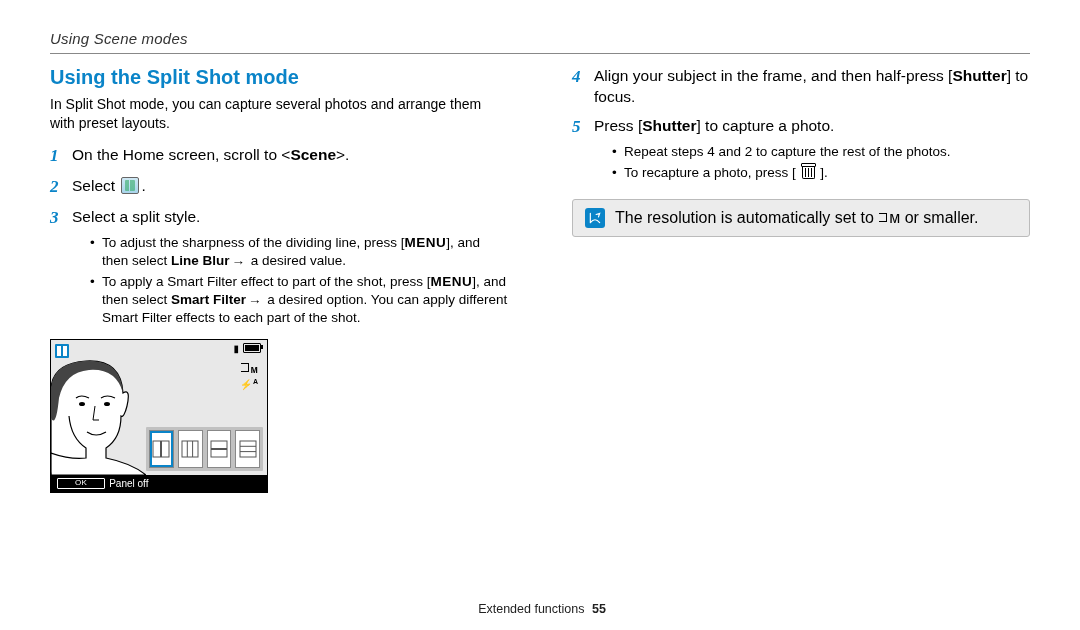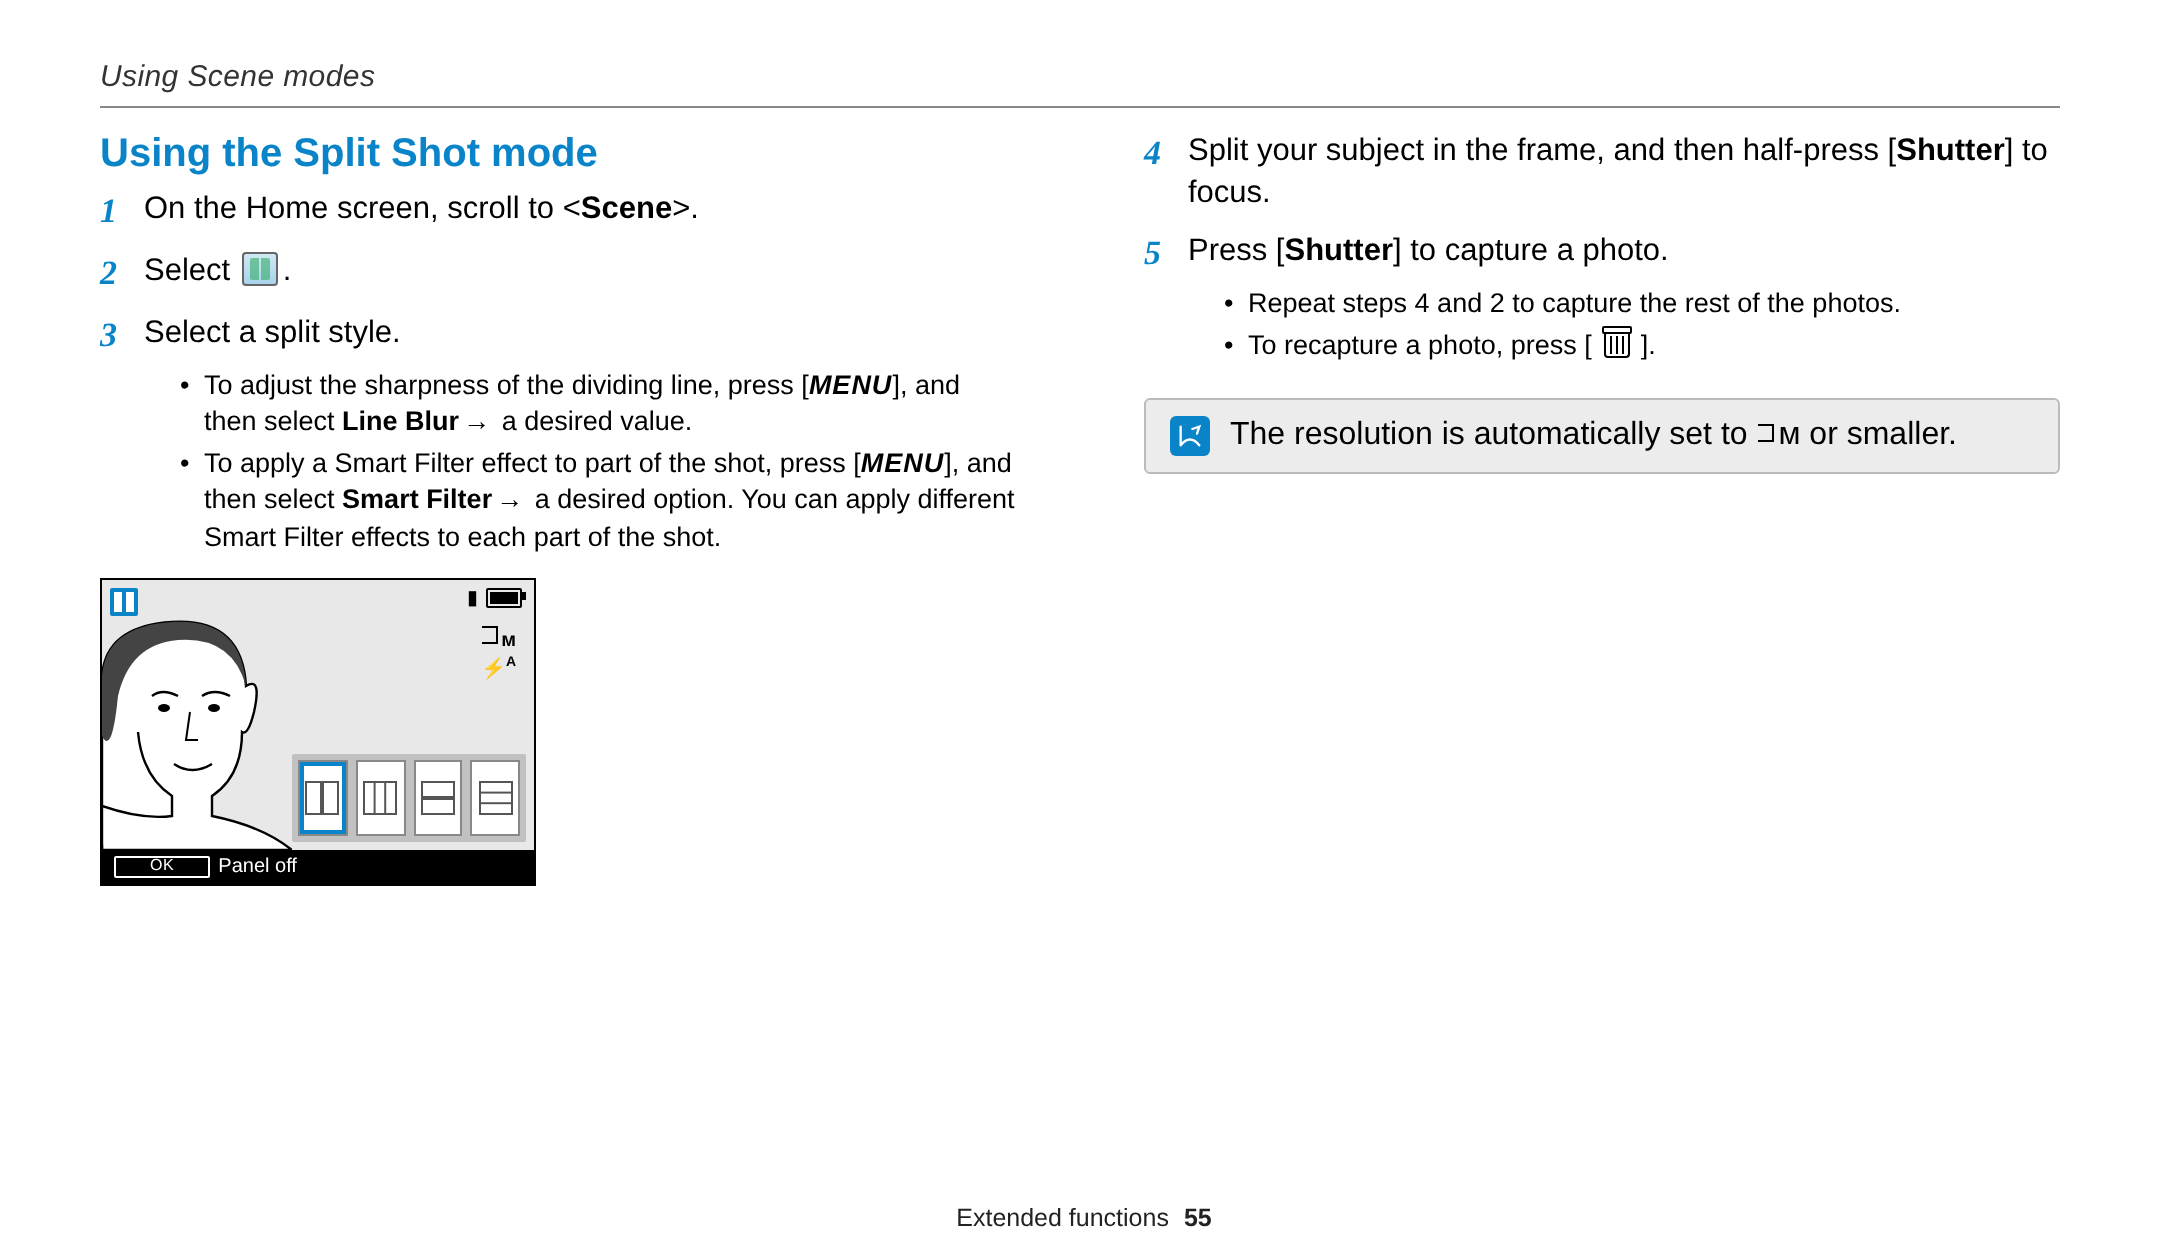--- a/index.html
+++ b/index.html
@@ -11,21 +11,21 @@
   h2{color:#0a84c8;font-size:20px;font-weight:700;margin:0 0 6px 0;}
   .intro{font-size:14px;line-height:1.35;margin:0 0 12px 0;}
   ol.steps{list-style:none;padding:0;margin:0;}
   ol.steps>li{display:flex;margin-bottom:8px;font-size:15.5px;line-height:1.35;}
   ol.steps>li .num{width:22px;flex:none;font-style:italic;color:#0a84c8;font-weight:600;font-size:17px;font-family:Georgia,serif;}
   ol.steps>li .body{flex:1;}
   ul.sub{list-style:none;padding-left:18px;margin:6px 0 0 0;font-size:13.5px;}
   ul.sub>li{position:relative;padding-left:12px;margin-bottom:3px;line-height:1.35;}
   ul.sub>li::before{content:"•";position:absolute;left:0;top:0;}
   .arrow{display:inline-block;margin:0 2px;}
-  .menu-label{font-weight:700;letter-spacing:.5px;font-style:italic;}
+  .menu-label{font-weight:700;letter-spacing:.5px;}
   .inline-icon{display:inline-block;vertical-align:-3px;width:16px;height:15px;border:1px solid #666;border-radius:2px;background:linear-gradient(#cfe8f4,#a8d4ea);position:relative;margin:0 2px;}
   .inline-icon::after{content:"";position:absolute;left:3px;right:3px;top:2px;bottom:2px;background:linear-gradient(90deg,#3a6 0 45%,transparent 45% 55%,#3a6 55%);border-radius:1px;opacity:.6;}
   .trash-icon{display:inline-block;vertical-align:-2px;width:11px;height:12px;border:1.3px solid #000;border-top:none;border-radius:0 0 2px 2px;position:relative;margin:0 2px;}
   .trash-icon::before{content:"";position:absolute;left:-2px;right:-2px;top:-3px;height:2px;border:1.3px solid #000;border-radius:1px;}
   .trash-icon::after{content:"";position:absolute;left:2px;right:2px;top:2px;bottom:1px;background:repeating-linear-gradient(90deg,#000 0 1px,transparent 1px 3px);}
   .mega{display:inline-block;font-size:12px;font-weight:700;letter-spacing:-.5px;margin:0 1px;vertical-align:baseline;}
   .mega::before{content:"";display:inline-block;width:7px;height:7px;border-top:1.5px solid #000;border-right:1.5px solid #000;border-bottom:1.5px solid #000;margin-right:1px;vertical-align:1px;}
   .note{display:flex;border:1px solid #bbb;border-radius:3px;background:#ececec;padding:8px 12px;font-size:16px;margin-top:14px;align-items:center;}
   .note .note-icon{width:20px;height:20px;flex:none;margin-right:10px;border-radius:3px;background:#0a84c8;display:flex;align-items:center;justify-content:center;}
   .note .note-icon svg{width:14px;height:14px;}
@@ -53,20 +53,21 @@
 <body>
 
 <div class="page">
   <div class="header">Using Scene modes</div>
   <hr class="rule">
 
   <div class="cols">
 
     <div class="col">
       <h2>Using the Split Shot mode</h2>
+      <p class="intro">In Split Shot mode, you can capture several photos and arrange them with preset layouts.</p>
 
       <ol class="steps">
         <li>
           <span class="num">1</span>
           <span class="body">
             <span>On the Home screen, scroll to &lt;</span><b>Scene</b><span>&gt;.</span>
           </span>
         </li>
         <li>
           <span class="num">2</span>
@@ -147,21 +148,21 @@
           <span>Panel off</span>
         </div>
       </div>
     </div>
 
     <div class="col">
       <ol class="steps">
         <li>
           <span class="num">4</span>
           <span class="body">
-            <span>Split your subject in the frame, and then half-press [</span><b>Shutter</b><span>] to focus.</span>
+            <span>Align your subject in the frame, and then half-press [</span><b>Shutter</b><span>] to focus.</span>
           </span>
         </li>
         <li>
           <span class="num">5</span>
           <span class="body">
             <span>Press [</span><b>Shutter</b><span>] to capture a photo.</span>
             <ul class="sub">
               <li>Repeat steps 4 and 2 to capture the rest of the photos.</li>
               <li>
                 <span>To recapture a photo, press [ </span><span class="trash-icon"></span><span> ].</span>

